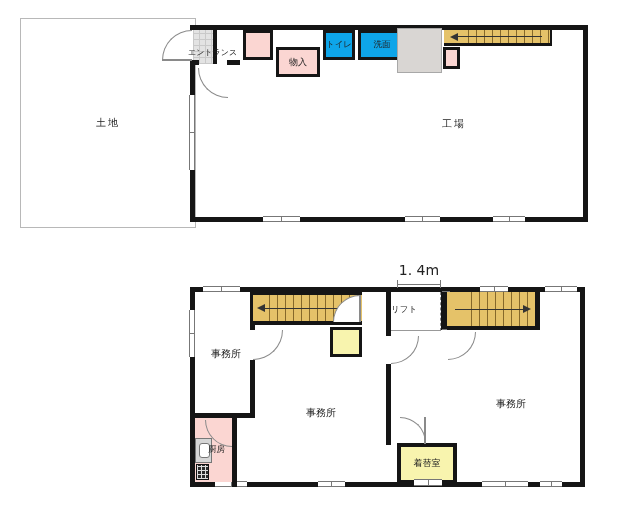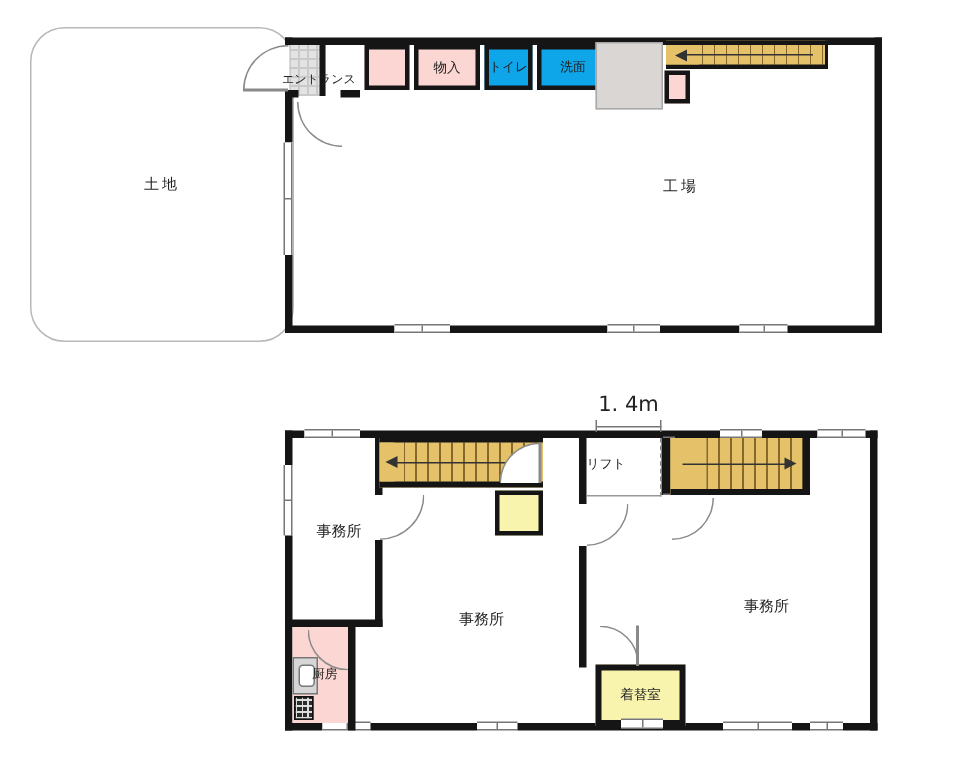--- a/index.html
+++ b/index.html
@@ -49,21 +49,21 @@
         background-image:repeating-linear-gradient(0deg,#ddd 0 1px,transparent 1px 4px),
                          repeating-linear-gradient(90deg,#ddd 0 1px,transparent 1px 4px);}
 </style>
 </head>
 <body>
 
 <div id="canvas">
 
   <div>
 
-    <div class="parcel" style="left:20px;top:18px;width:176px;height:210px;border-radius:23px;">
+    <div class="parcel" style="left:20px;top:18px;width:176px;height:210px;">
       <span class="label" style="position:static;letter-spacing:2px;">土地</span>
     </div>
 
     <div class="wall" style="left:190px;top:25px;width:398px;height:5px;"></div>
     <div class="wall" style="left:583px;top:25px;width:5px;height:197px;"></div>
 
     <div class="wall" style="left:190px;top:217px;width:73px;height:5px;"></div>
     <div class="hwin" style="left:263px;top:216px;width:37px;"></div>
     <div class="wall" style="left:300px;top:217px;width:105px;height:5px;"></div>
     <div class="hwin" style="left:405px;top:216px;width:35px;"></div>
@@ -81,21 +81,21 @@
     </div>
     <div class="stub" style="left:190px;top:60px;width:9px;height:5px;"></div>
     <div class="stub" style="left:227px;top:60px;width:13px;height:5px;"></div>
 
     <div class="arc arc-tl" style="left:162px;top:30px;width:30px;height:30px;"></div>
     <div class="leaf" style="left:162px;top:59px;width:30px;height:1.5px;"></div>
 
     <div class="arc arc-bl" style="left:198px;top:68px;width:30px;height:30px;"></div>
 
     <div class="room pink" style="left:243px;top:30px;width:30px;height:30px;"></div>
-    <div class="room pink" style="left:276px;top:30px;width:44px;height:30px;">
+    <div class="room pink" style="left:276px;top:47px;width:44px;height:30px;">
       <span class="rlabel">物入</span>
     </div>
     <div class="room cyan" style="left:323px;top:30px;width:32px;height:30px;">
       <span class="rlabel" style="font-size:8.5px;">トイレ</span>
     </div>
     <div class="room cyan" style="left:358px;top:30px;width:48px;height:30px;">
       <span class="rlabel" style="font-size:8.5px;">洗面</span>
     </div>
 
     <div class="landing" style="left:397px;top:28px;width:45px;height:45px;"></div>

